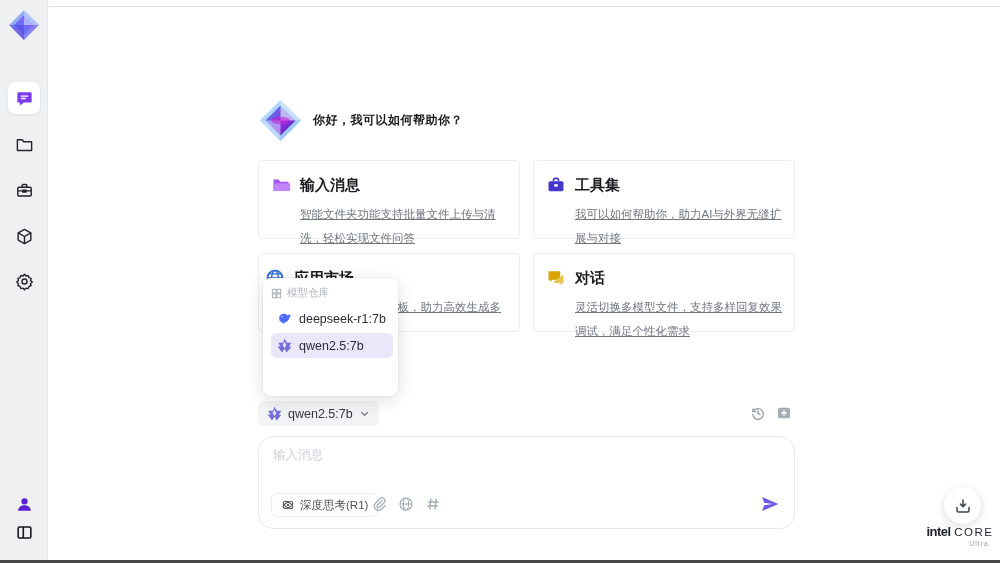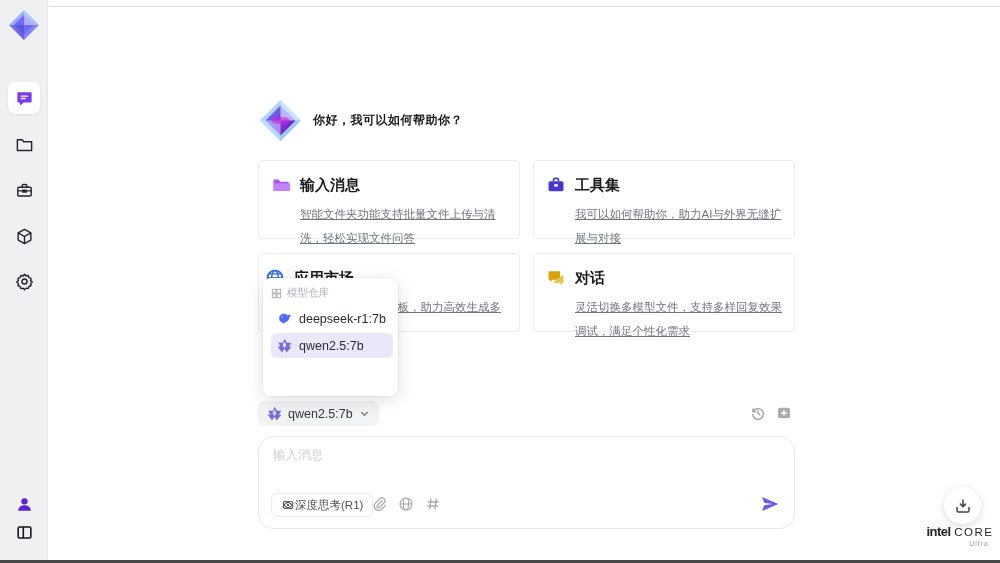--- a/index.html
+++ b/index.html
@@ -38,21 +38,21 @@
 
   
   .model-pill { position:absolute; left:258px; top:401px; height:25px; background:#f2f3f5; border-radius:6px; display:flex; align-items:center; gap:6px; padding:0 9px; cursor:pointer; }
   .model-pill .m-label { font-size:12.5px; color:#34373c; }
   .hdr-icons { position:absolute; top:405px; display:flex; gap:10px; }
   .hdr-icons .hi { width:16px; height:16px; cursor:pointer; }
 
   
   .composer { position:absolute; left:258px; top:436px; width:537px; height:93px; border:1px solid #e6e8ea; border-radius:15px; background:#fff;padding-left:8px; }
   .composer .ph { position:absolute; left:14px; top:10px; font-size:12.5px; color:#ccd0d6; }
-  .deep-pill { position:absolute; left:12px; top:56px; height:24px; border:1px solid #ececee; border-radius:6px; background:#fff; display:flex; align-items:center; padding:0 9px; cursor:pointer; }
+  .deep-pill { position:absolute; left:12px; top:56px; height:24px; border:1px solid #ececee; border-radius:6px; background:#fff; display:flex; align-items:center; gap:5px; padding:0 9px; cursor:pointer; }
   .deep-pill span { font-size:11.5px; color:#4c5158; }
   .comp-icons { position:absolute; left:112px; top:59px; display:flex; gap:11px; }
   .comp-icons .ci { width:16px; height:16px; cursor:pointer; }
   .send-btn { position:absolute; right:14px; top:57px; width:20px; height:20px; cursor:pointer; }
 
   
   .fab { position:absolute; left:944px; top:487px; width:37px; height:37px; border-radius:50%; background:#ffffff; box-shadow:0 2px 8px rgba(0,0,0,.15); display:flex; align-items:center; justify-content:center; cursor:pointer; }
   .brand { position:absolute; left:925px; top:524px; width:70px; text-align:center; color:#20242b; }
   .brand .b1 { font-size:13px; }
   .brand .b1 .intel { font-weight:bold; letter-spacing:-.5px; }

